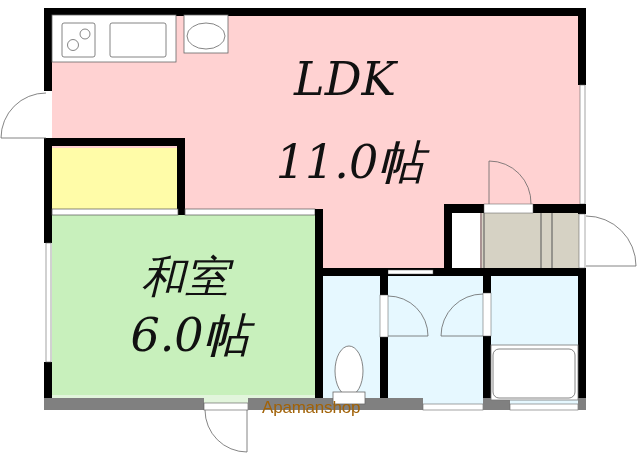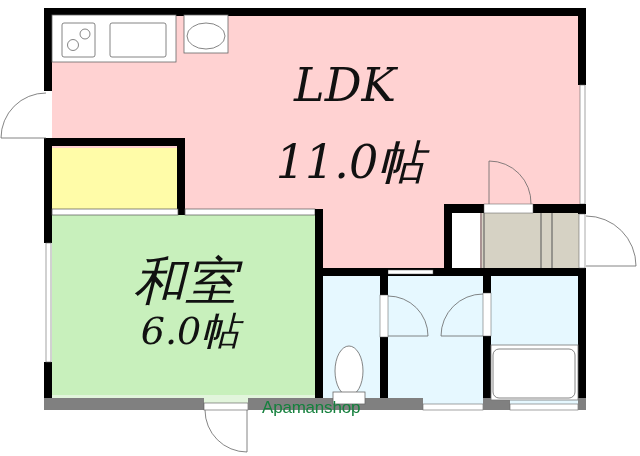--- a/index.html
+++ b/index.html
@@ -1,23 +1,23 @@
 <!DOCTYPE html>
 <html><head>
 <meta charset="utf-8">
 <style>
   html, body { margin:0; padding:0; background:#ffffff; }
   body { width:640px; height:456px; position:relative; overflow:hidden; font-family:"Liberation Serif", serif; }
   #plan { position:absolute; left:0; top:0; width:640px; height:456px; }
   .lbl { position:absolute; font-family:"DejaVu Serif","Liberation Serif", serif; font-style:italic; color:#111; text-align:center; line-height:1; }
-  .ldk-title { left:270px; top:62px; width:150px; font-size:46px; }
+  .ldk-title { left:270px; top:56px; width:150px; font-size:46px; }
   .ldk-size { left:255px; top:114px; width:190px; font-size:46px;margin-top:25px; }
-  .wa-title { left:110px; top:255px; width:150px; font-size:52px; }
-  .wa-size { left:105px; top:312px; width:170px; font-size:38px; }
-  .wm { position:absolute; left:262px; top:398px; font-family:"Liberation Sans", sans-serif; font-size:17px; color:#15803d; letter-spacing:-0.2px; }
+  .wa-title { left:110px; top:255px; width:150px; font-size:44px; }
+  .wa-size { left:105px; top:312px; width:170px; font-size:46px; }
+  .wm { position:absolute; left:262px; top:398px; font-family:"Liberation Sans", sans-serif; font-size:17px; color:#a16207; letter-spacing:-0.2px; }
 </style>
 </head>
 <body>
 
 <svg id="plan" viewBox="0 0 640 456" xmlns="http://www.w3.org/2000/svg">
 
   <rect x="52" y="15" width="530" height="260" fill="#ffd2d2"></rect>
   <rect x="52" y="148" width="128" height="62" fill="#fffca8"></rect>
   <rect x="52" y="215" width="263" height="180" fill="#c8f0bc"></rect>
   <rect x="52" y="395" width="263" height="8" fill="#e2f5dc"></rect>

